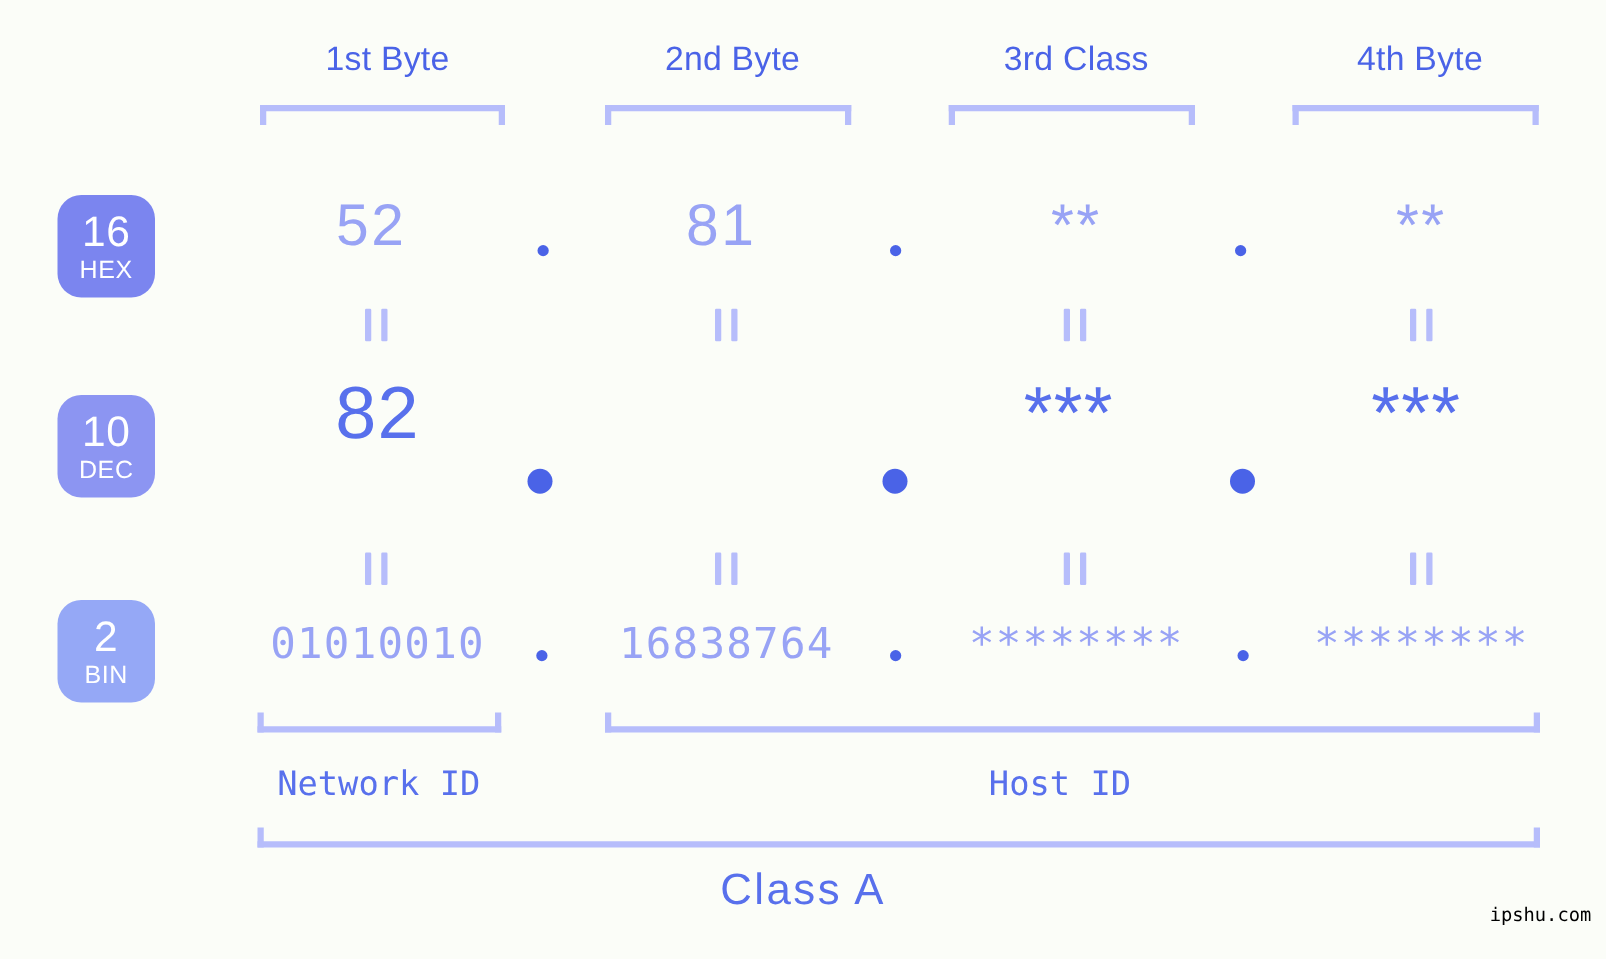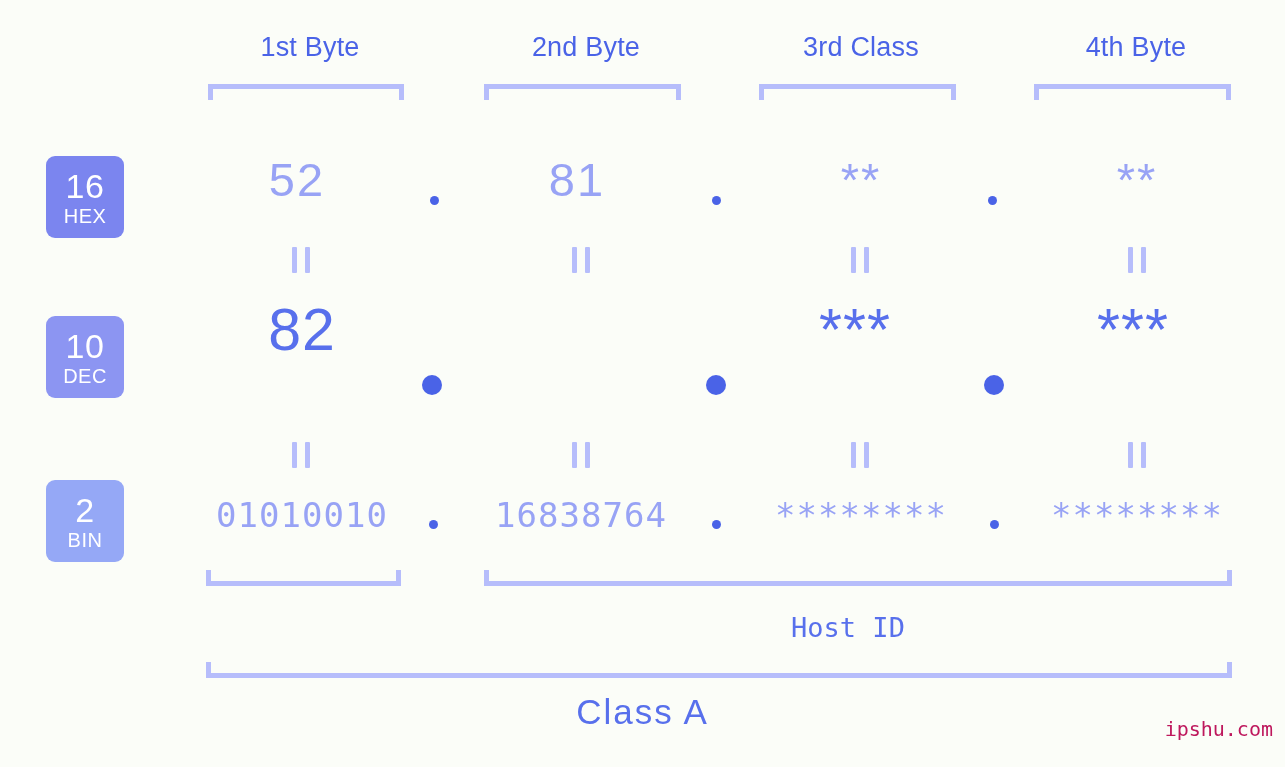--- a/index.html
+++ b/index.html
@@ -53,21 +53,21 @@
     border-right: 5px solid #b6bdfb;
     box-sizing: border-box;
   }
 
   
   .badge {
     position: absolute;
     left: 46px;
     width: 78px;
     height: 82px;
-    border-radius: 9px;
+    border-radius: 19px;
     color: #ffffff;
     display: flex;
     flex-direction: column;
     align-items: center;
     justify-content: center;
     line-height: 1;
     box-sizing: border-box;
   }
   .badge .num {
     font-size: 34px;
@@ -165,22 +165,22 @@
     color: #5870ec;
     font-family: Liberation Sans, sans-serif;
     letter-spacing: 2px;
   }
 
   
   #watermark {
     position: absolute;
     right: 12px;
     bottom: 26px;
-    font-size: 20px;
-    color: #be185d;
+    font-size: 15px;
+    color: #000000;
     font-family: "DejaVu Sans Mono", monospace;
   }
 </style>
 </head>
 <body>
 
 <div class="stage">
 
   <div class="byte-header" style="left:190px;">1st Byte</div>
   <div class="byte-header" style="left:466px;">2nd Byte</div>
@@ -261,20 +261,21 @@
   <div class="cell bin-val" style="left:736px;">********</div>
   <div class="cell bin-val" style="left:1012px;">********</div>
 
   <div class="dot small" style="left:429px; top:520px;"></div>
   <div class="dot small" style="left:712px; top:520px;"></div>
   <div class="dot small" style="left:990px; top:520px;"></div>
 
   <div class="bracket-bottom" style="left:206px; width:195px; top:570px;"></div>
   <div class="bracket-bottom" style="left:484px; width:748px; top:570px;"></div>
 
+  <div class="id-label" style="left:183px; width:240px; top:612px;">Network ID</div>
   <div class="id-label" style="left:738px; width:220px; top:612px;">Host ID</div>
 
   <div class="bracket-bottom" style="left:206px; width:1026px; top:662px;"></div>
   <div id="class-label">Class A</div>
 
   <div id="watermark">ipshu.com</div>
 
 </div>
 
 </body></html>

